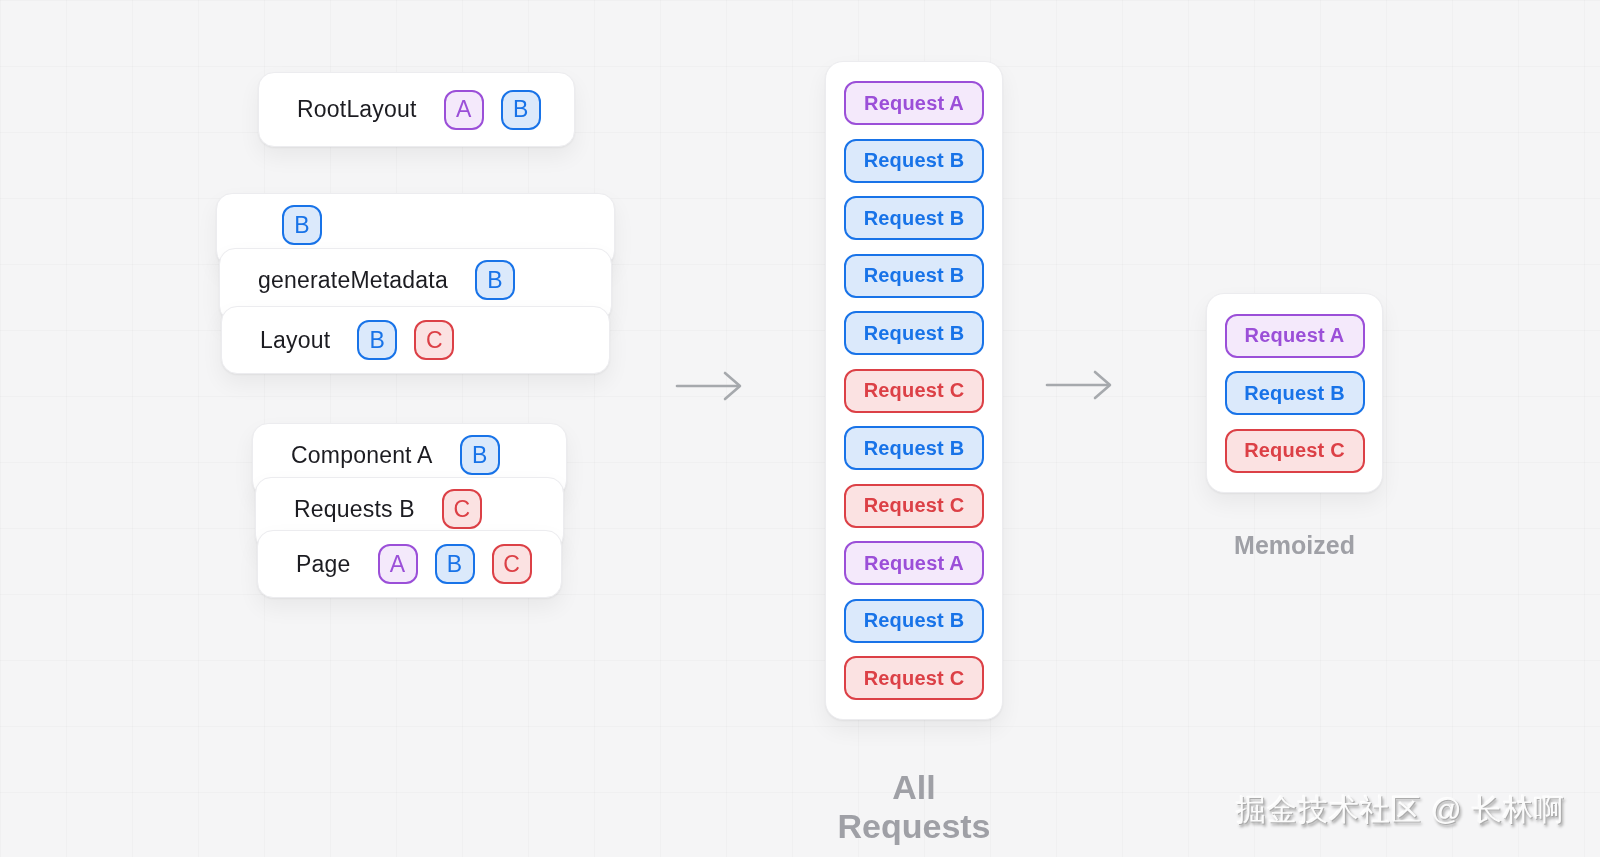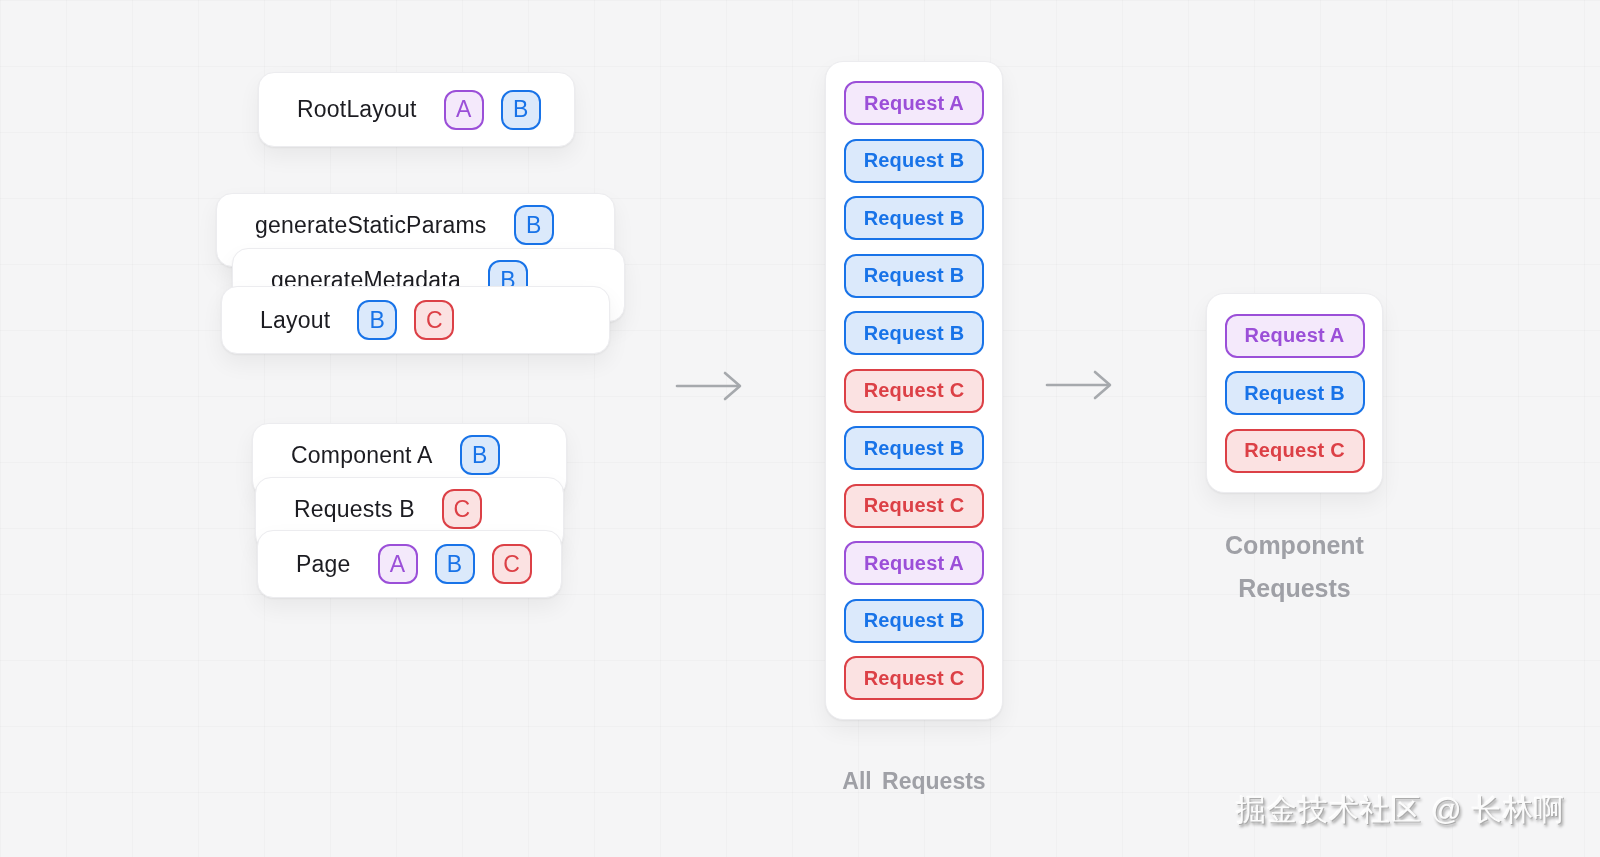--- a/index.html
+++ b/index.html
@@ -98,21 +98,21 @@
   }
 
   
   .caption {
     position: absolute;
     color: #9fa0a6;
     font-weight: 700;
     text-align: center;
   }
   .caption.tree   { left: 245px; top: 638px; width: 340px; font-size: 25px; line-height: 38px; }
-  .caption.allreq { left: 825px; top: 768px; width: 178px; font-size: 23px; word-spacing: 4px; }
+  .caption.allreq { left: 825px; top: 768px; width: 178px; font-size: 34px; word-spacing: 4px; }
   .caption.memo   { left: 1204px; top: 524px; width: 181px; font-size: 25px; line-height: 43px; }
 
   
   .arrow { position: absolute; }
 
   
   .watermark {
     position: absolute;
     right: 35px;
     bottom: 26px;
@@ -134,35 +134,34 @@
       <span class="card-badges">
           <span class="badge type-A">A</span>
           <span class="badge type-B">B</span>
         </span>
     </div>
   </div>
 
   <div style="position:absolute; left:216px; top:193px; width:404px; height:177px;">
     <div class="card" style="top:0; left:0; width:399px; height:74px; z-index:1;">
       <div class="card-row">
-        <span class="card-label">generateStaticParams</span>
-        <span class="card-badges">
-            <span class="badge type-B">B</span>
-          </span>
-      </div>
-    </div>
-    <div class="card" style="top:55px; left:16px; width:393px; height:74px; z-index:2;">
+        <span class="card-badges">
+            <span class="badge type-B">B</span>
+          </span>
+      </div>
+    </div>
+    <div class="card" style="top:55px; left:3px; width:393px; height:74px; z-index:2;">
       <div class="card-row">
         <span class="card-label">generateMetadata</span>
         <span class="card-badges">
             <span class="badge type-B">B</span>
           </span>
       </div>
     </div>
-    <div class="card" style="top:93px; left:5px; width:389px; height:68px; z-index:3;">
+    <div class="card" style="top:113px; left:5px; width:389px; height:68px; z-index:3;">
       <div class="card-row full">
         <span class="card-label">Layout</span>
         <span class="card-badges">
             <span class="badge type-B">B</span>
             <span class="badge type-C">C</span>
           </span>
       </div>
     </div>
   </div>
 
@@ -220,19 +219,18 @@
     <line x1="3" y1="18" x2="64" y2="18" stroke="#a6a9ad" stroke-width="2.6" stroke-linecap="round"></line>
     <path d="M51 5 L66 18 L51 31" fill="none" stroke="#a6a9ad" stroke-width="2.6" stroke-linecap="round" stroke-linejoin="round"></path>
   </svg>
 
   <div class="panel" style="left:1206px; top:293px; width:177px; height:200px;">
       <div class="pill type-A">Request A</div>
       <div class="pill type-B">Request B</div>
       <div class="pill type-C">Request C</div>
     </div>
   <div class="caption memo">
-    <div>Component</div>
-    <div>Requests</div>
+    <div>Memoized</div>
   </div>
 
   <div class="watermark">掘金技术社区 @ 长林啊</div>
 
 </div>
 
 </body></html>

